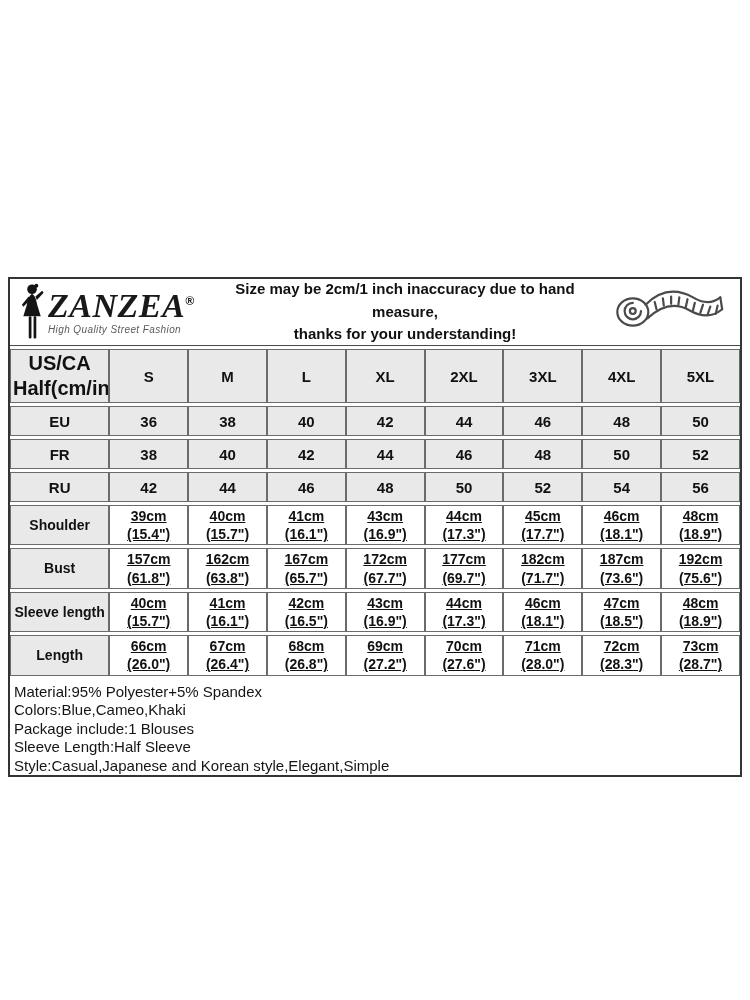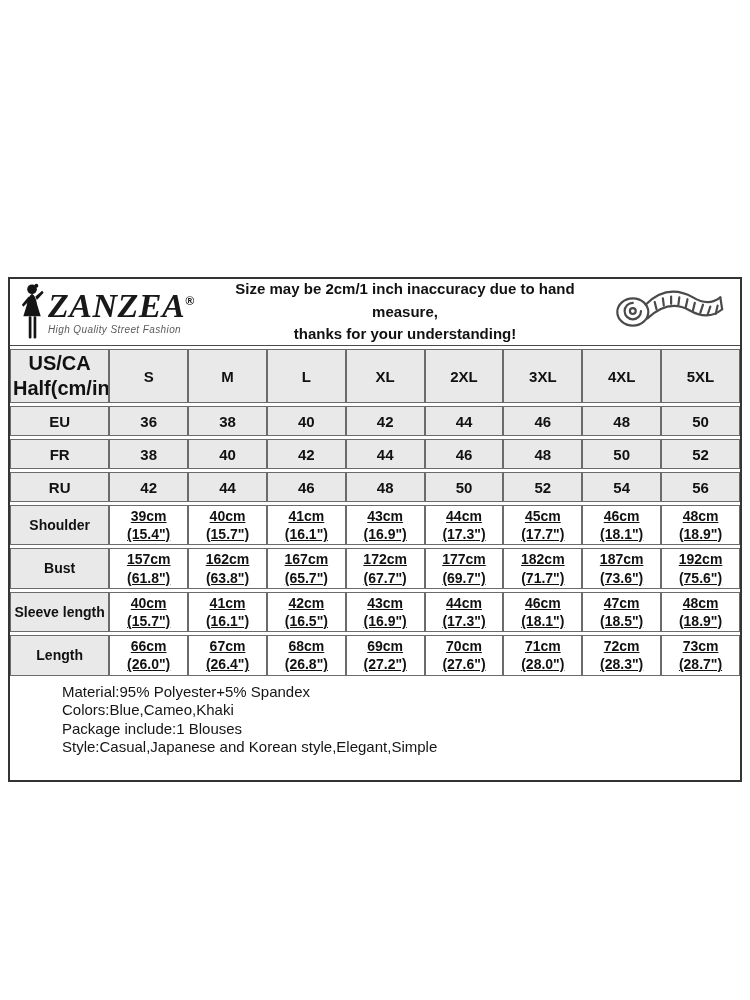--- a/index.html
+++ b/index.html
@@ -40,21 +40,21 @@
     overflow:hidden;
   }
   td.g   { background:#e9e9e9; }
   td.w   { background:#ffffff;text-decoration:underline; }
   td.lbl { background:#e9e9e9; }
   tr.row-head td { height:34px; font-size:15px; }
   tr.row-head td.lbl { font-size:20px; line-height:1.25; }
   tr.row-conv td { height:26px; }
   tr.row-meas td { height:36px; font-size:14px; line-height:1.3; }
   
-  .notes { padding:4px 5px 23px 4px;margin-left:48px; }
+  .notes { padding:4px 5px 0 4px; }
   .notes .note-line { font-size:15px; line-height:18.5px; color:#151515; }
   svg { display:block; }
 </style>
 </head>
 <body>
 
 <div class="sheet">
 
   <div class="header-band">
     <div class="brand">
@@ -303,16 +303,17 @@
             <div>(28.7")</div>
           </td>
         </tr>
       </tbody>
   </table>
 
   <div class="notes">
       <div class="note-line">Material:95% Polyester+5% Spandex</div>
       <div class="note-line">Colors:Blue,Cameo,Khaki</div>
       <div class="note-line">Package include:1 Blouses</div>
+      <div class="note-line">Sleeve Length:Half Sleeve</div>
       <div class="note-line">Style:Casual,Japanese and Korean style,Elegant,Simple</div>
     </div>
 
 </div>
 
 </body></html>

